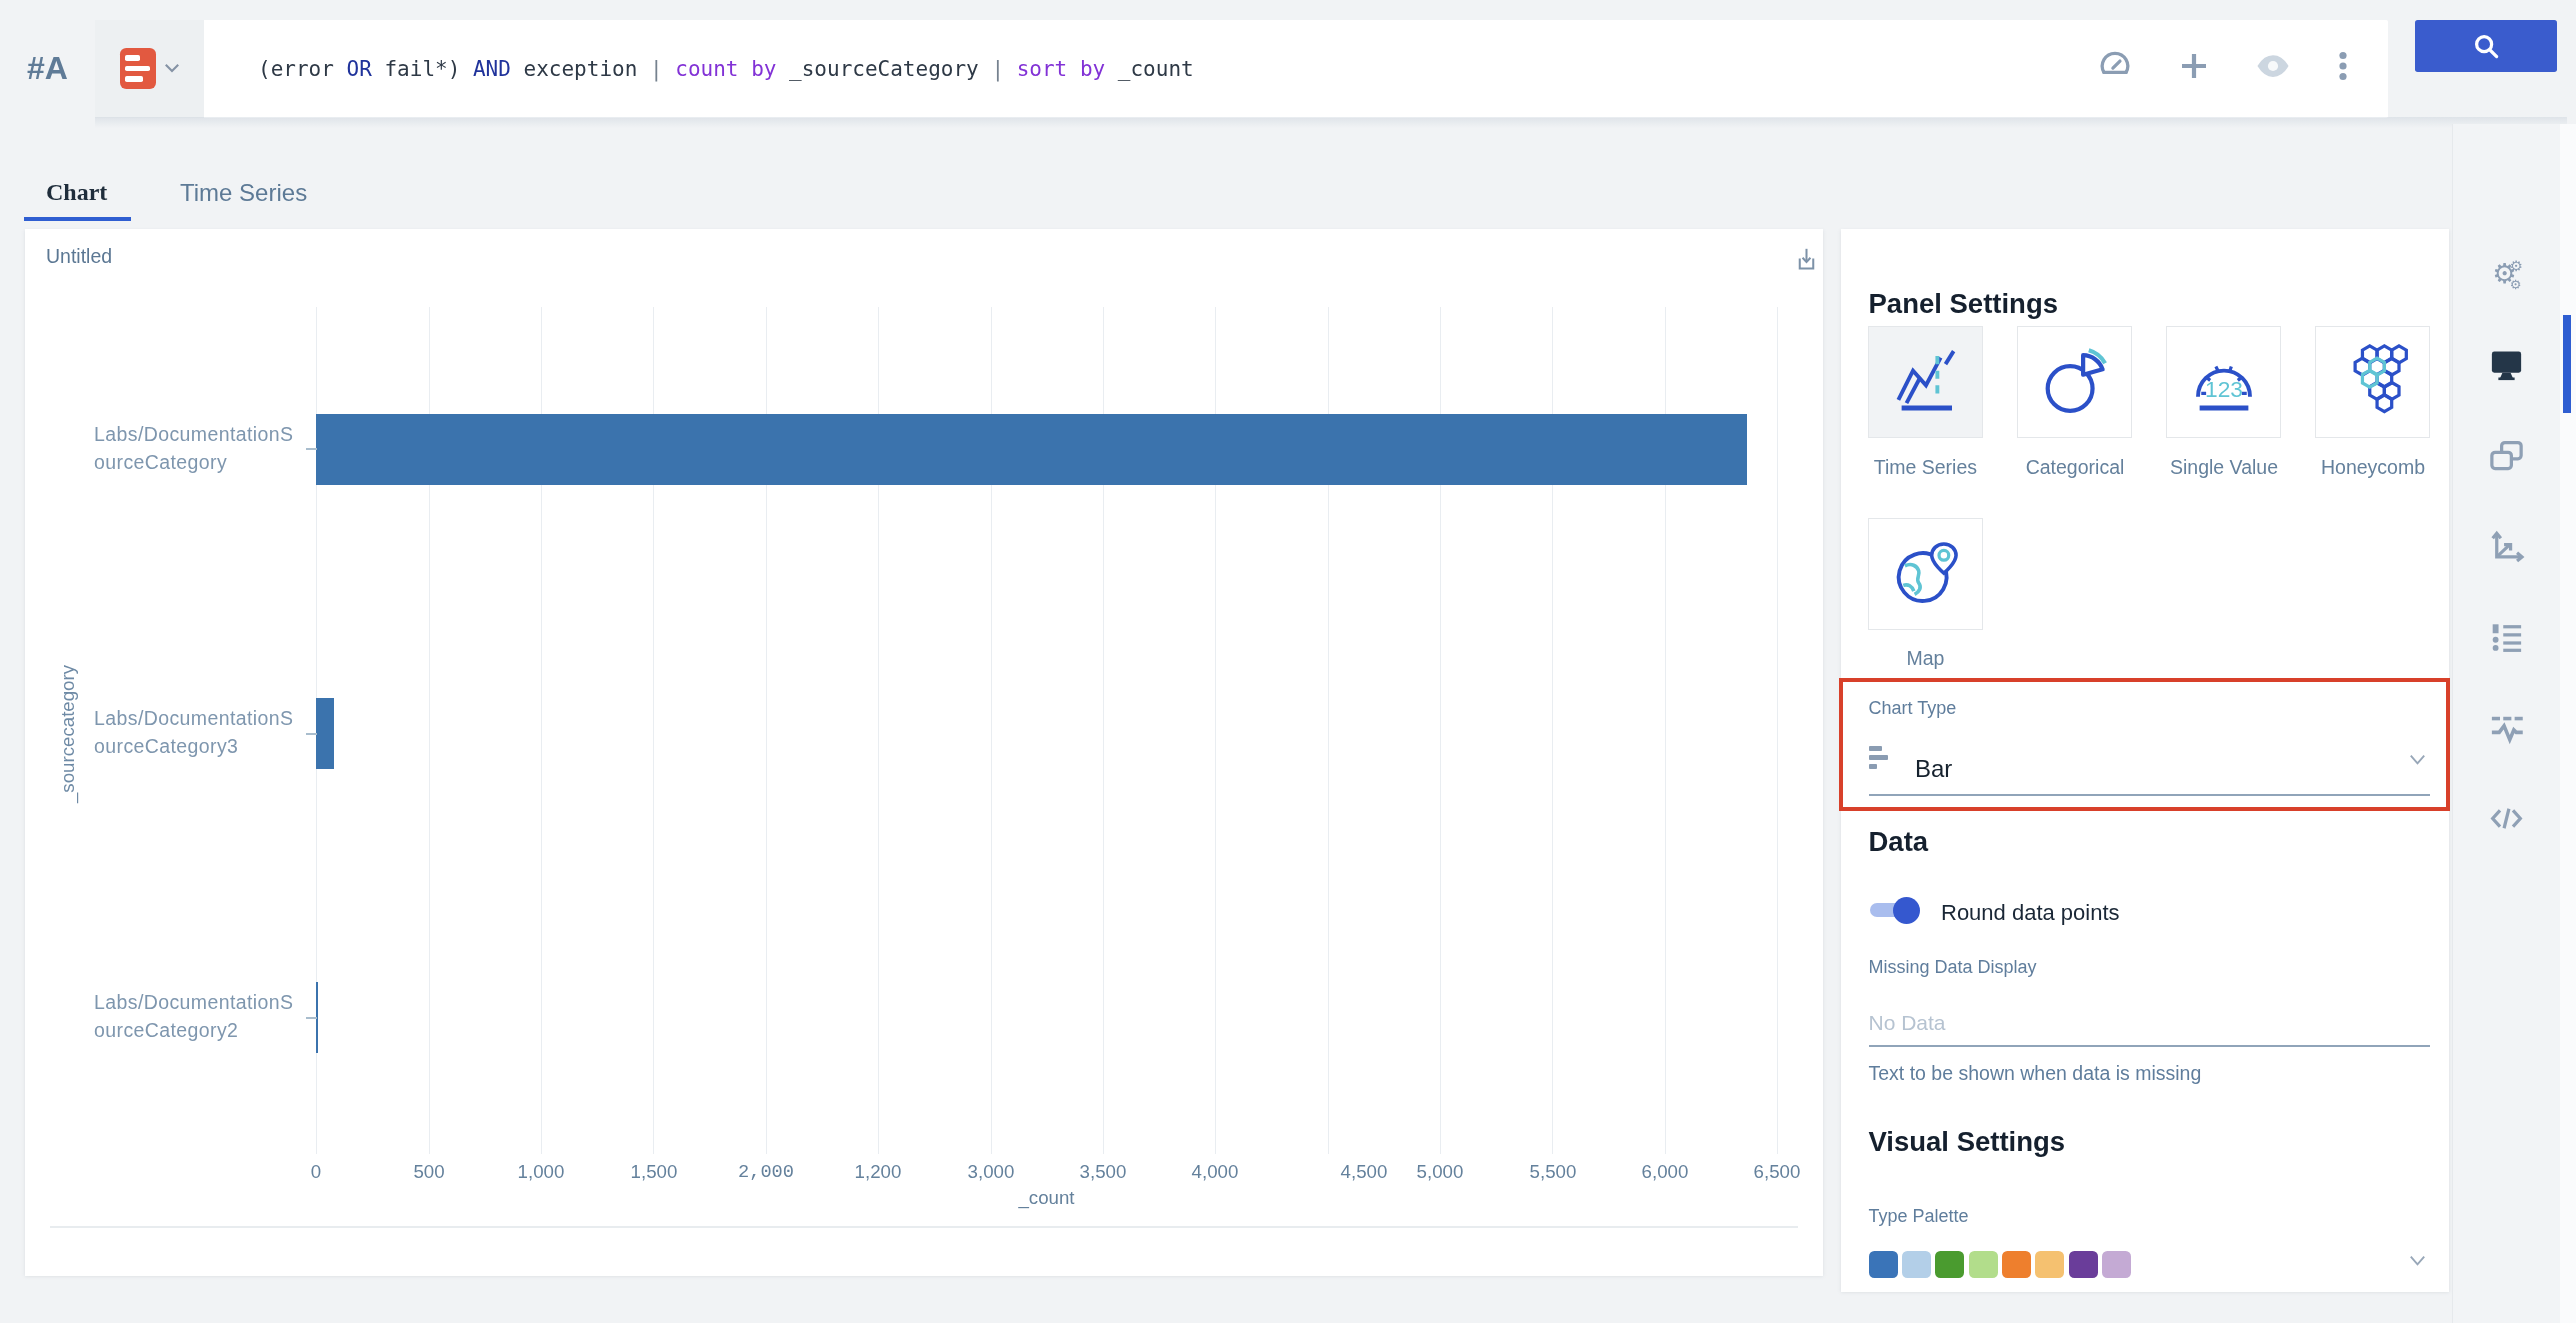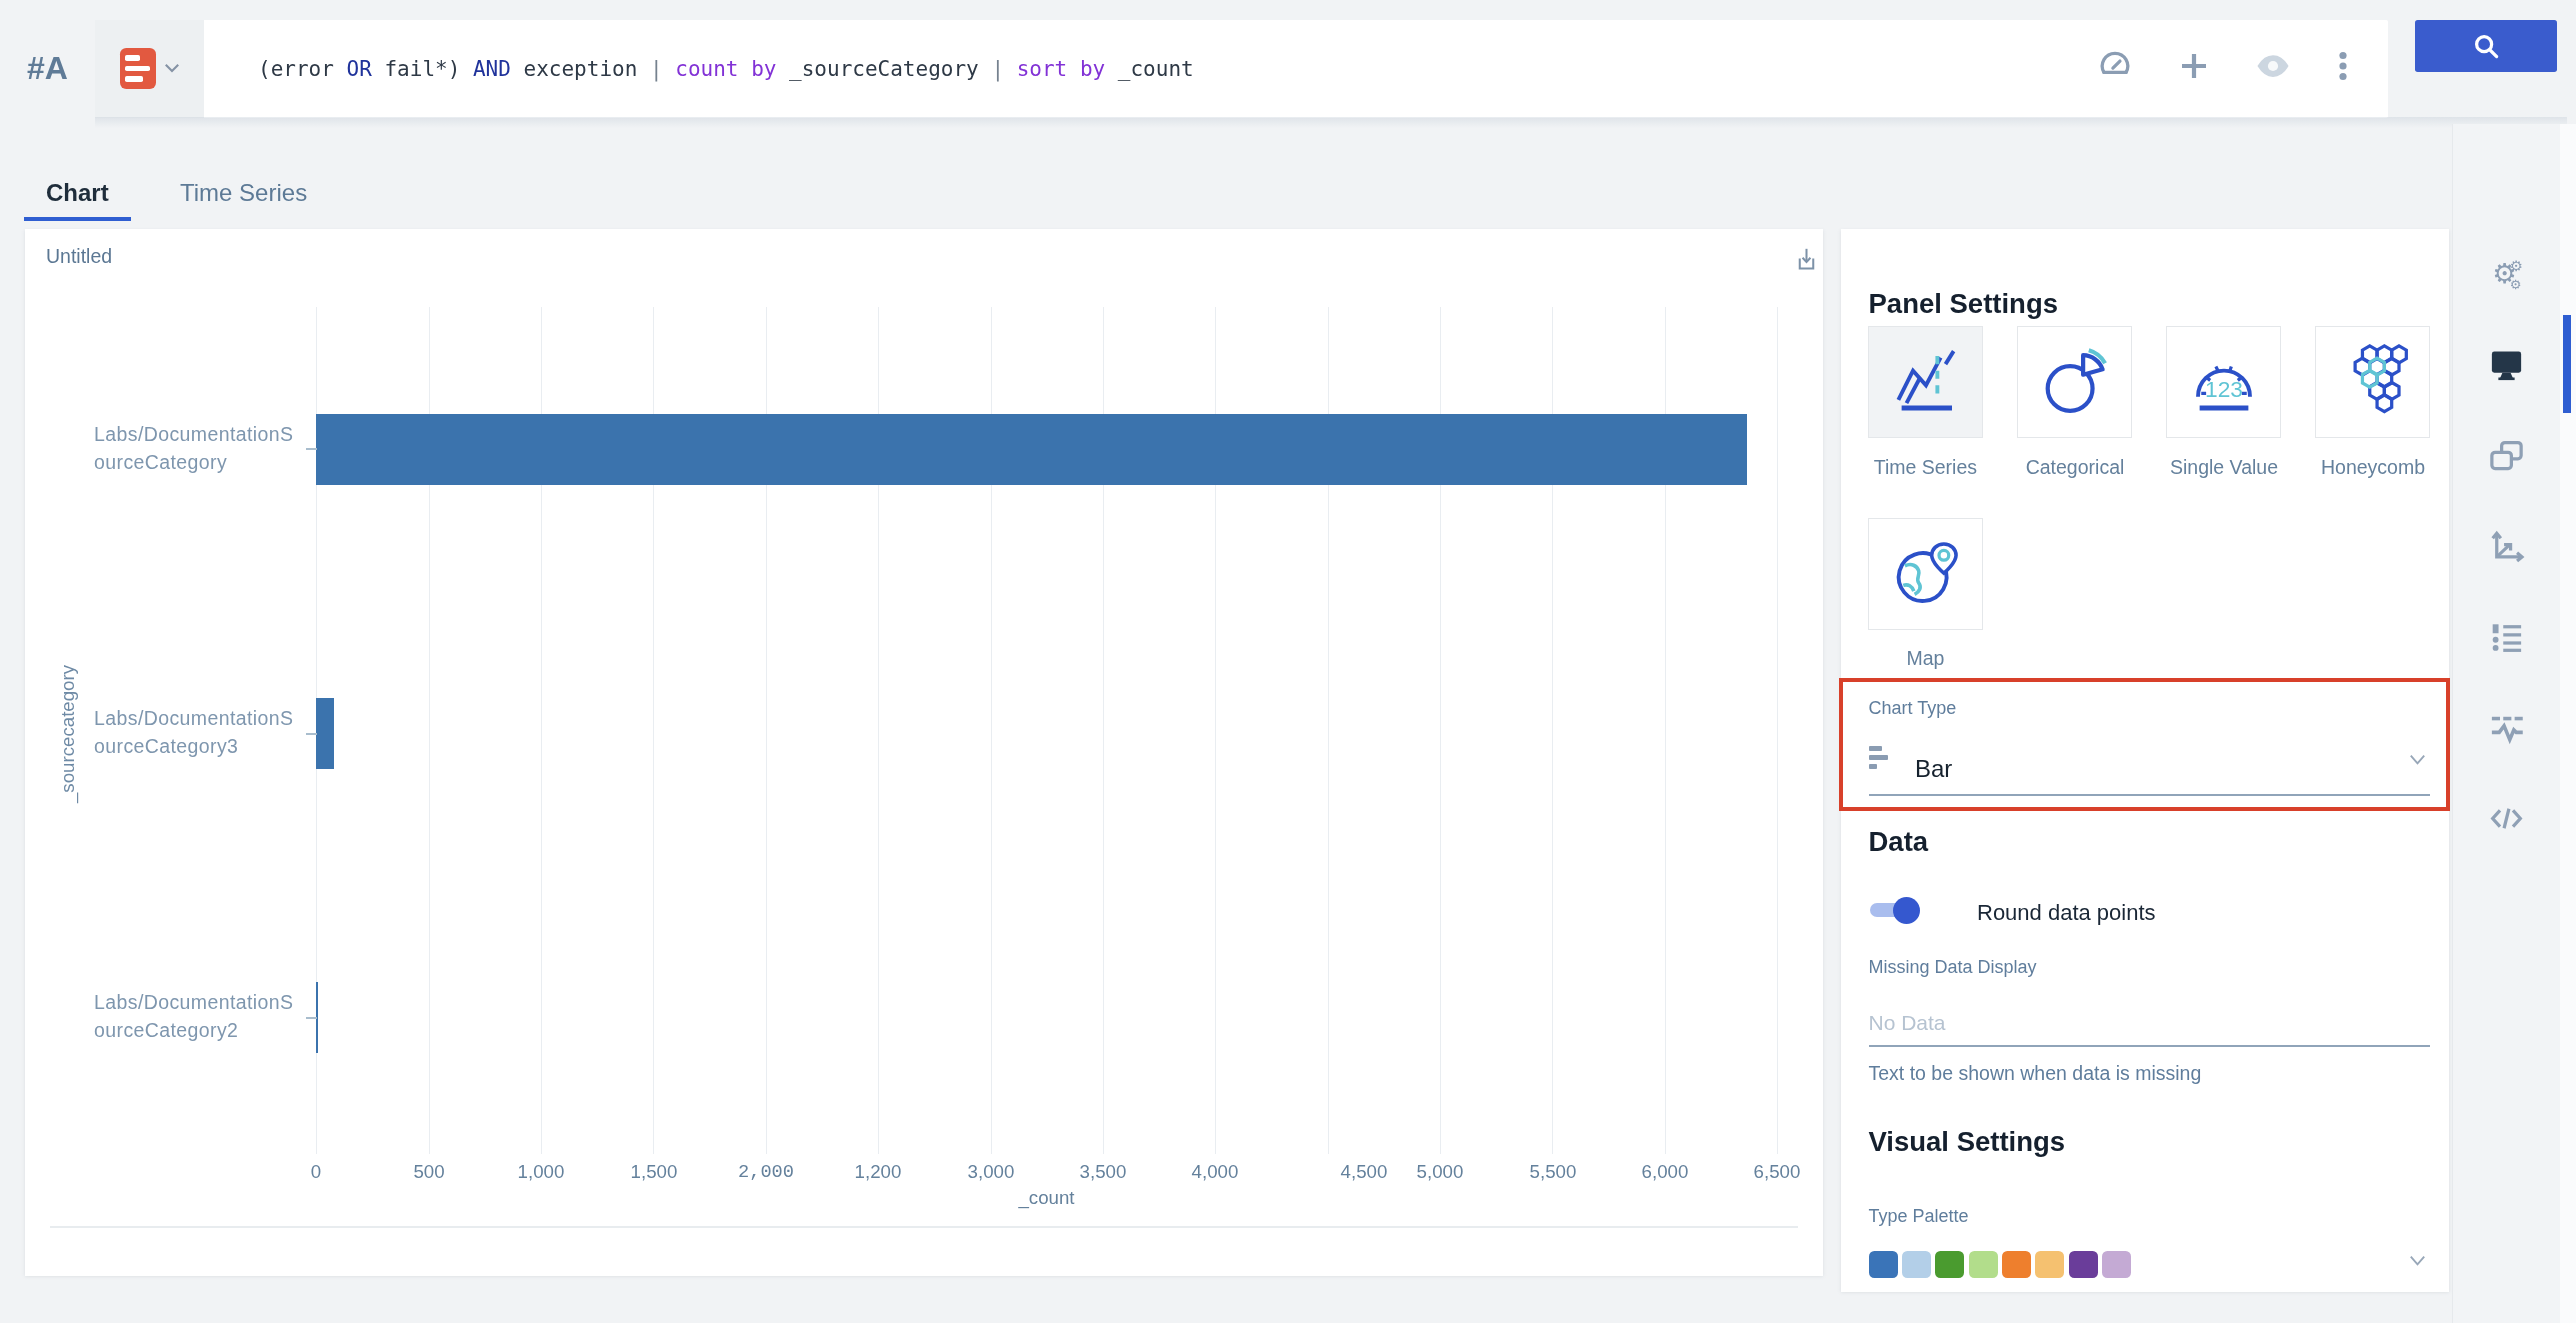--- a/index.html
+++ b/index.html
@@ -16,21 +16,21 @@
   .log-icon i { display:block; height:5.3px; background:#fff; border-radius:1.8px; }
   .log-icon i:nth-child(1){ width:15px; }
   .log-icon i:nth-child(2){ width:25px; }
   .log-icon i:nth-child(3){ width:18.7px; }
   .query-text { left:163px; top:0; height:98px; display:flex; align-items:center; font-family:"DejaVu Sans Mono", monospace; font-size:21px; white-space:pre; position:absolute; }
   .qicon { position:absolute; width:39px; height:39px; top:27px; display:flex; align-items:center; justify-content:center; }
   .search-btn { left:2415px; top:20.4px; width:142px; height:52px; background:#3a5ccd; border:none; border-radius:2.7px; display:flex; align-items:center; justify-content:center; cursor:pointer; }
 
   
   .tab { top:179px; font-size:24px; }
-  .tab-active { color:#1f2d3b; font-weight:700; }
+  .tab-active { color:#1f2d3b; font-weight:700;font-family:Liberation Serif, serif; }
   .tab-idle { color:#5d7a96; font-weight:400; }
   .tab-underline { left:24px; top:217px; width:107px; height:4.4px; background:#2f5ed1; }
 
   
   .chart-panel { left:25px; top:229px; width:1798px; height:1047px; background:#fff; box-shadow:0 0.9px 3.6px rgba(120,135,150,.18); }
   .chart-title { left:21px; top:16px; font-size:19.5px; color:#5b7793; position:absolute; }
   .gridline { position:absolute; width:0.9px; background:#e9edf1; top:78px; height:847px; }
   .bar { position:absolute; background:#3b73ad; }
   .cat-label { position:absolute; font-size:19.5px; letter-spacing:0.4px; line-height:28px; color:#7e96ae; text-align:left; }
   .cat-tick { position:absolute; width:10.7px; height:1.8px; background:#a9bdcd; }
@@ -268,21 +268,21 @@
         <svg width="23" height="23" viewBox="0 0 24 24">
           <path d="M5 8 L12 16 L19 8" fill="none" stroke="#98a7b8" stroke-width="2"></path>
         </svg>
       </span>
     <div class="field-line" style="top:565px"></div>
 
     <div class="sp-heading" style="top:597px">Data</div>
     <div class="toggle-track">
         <div class="toggle-knob" style="left:23px"></div>
       </div>
-    <div class="abs" style="position:absolute; left:100px; top:671px; font-size:22px; color:#1a2736;margin-left:36px;">Round data points</div>
+    <div class="abs" style="position:absolute; left:100px; top:671px; font-size:22px; color:#1a2736;">Round data points</div>
     <div class="sp-label" style="top:728px">Missing Data Display</div>
     <div class="placeholder-text">No Data</div>
     <div class="field-line" style="top:816px"></div>
     <div class="helper-text">Text to be shown when data is missing</div>
 
     <div class="sp-heading" style="top:897px">Visual Settings</div>
     <div class="sp-label" style="top:977px">Type Palette</div>
     <div class="swatches" id="swatches">
         <div class="swatch" style="background: rgb(58, 116, 184);"></div>
         <div class="swatch" style="background: rgb(179, 207, 232);"></div>

